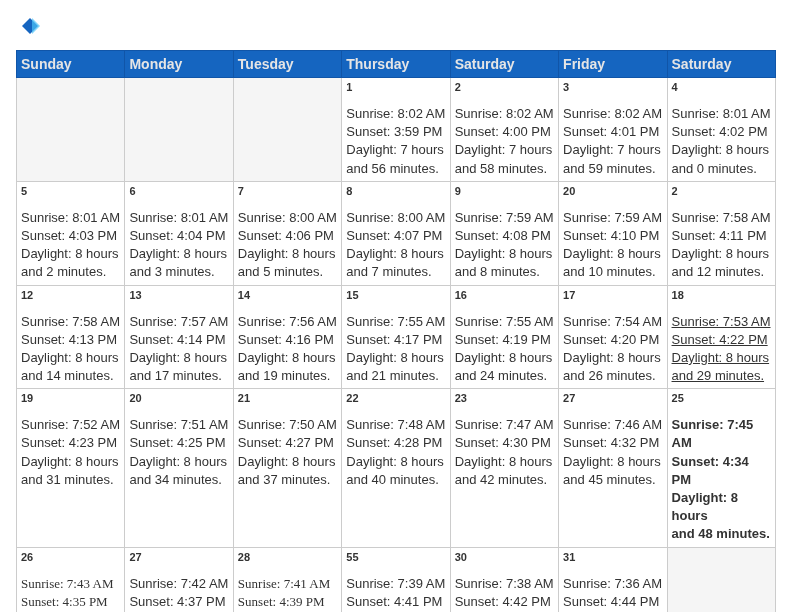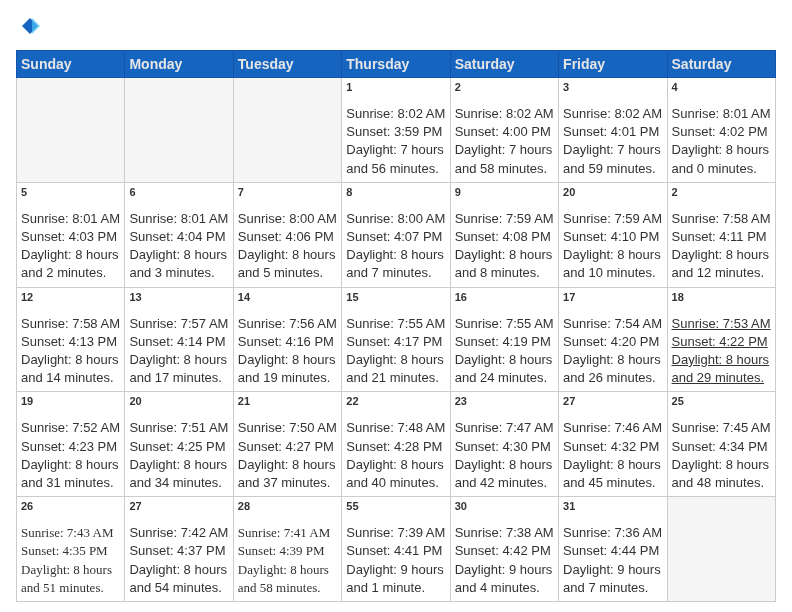--- a/index.html
+++ b/index.html
@@ -305,21 +305,21 @@
           </td>
           <td>
             <div class="day-number">27</div>
             <div class="day-info" style="white-space: pre-line;">Sunrise: 7:46 AM
 Sunset: 4:32 PM
 Daylight: 8 hours
 and 45 minutes.</div>
           </td>
           <td>
             <div class="day-number">25</div>
-            <div class="day-info" style="white-space: pre-line;">Sunrise: 7:45 AM
+            <div class="day-info" style="white-space: pre-line; font-weight: bold;">Sunrise: 7:45 AM
 Sunset: 4:34 PM
 Daylight: 8 hours
 and 48 minutes.</div>
           </td>
         </tr>
         <tr>
           <td>
             <div class="day-number">26</div>
             <div class="day-info" style="white-space: pre-line; font-family: Liberation Serif, serif;">Sunrise: 7:43 AM
 Sunset: 4:35 PM

